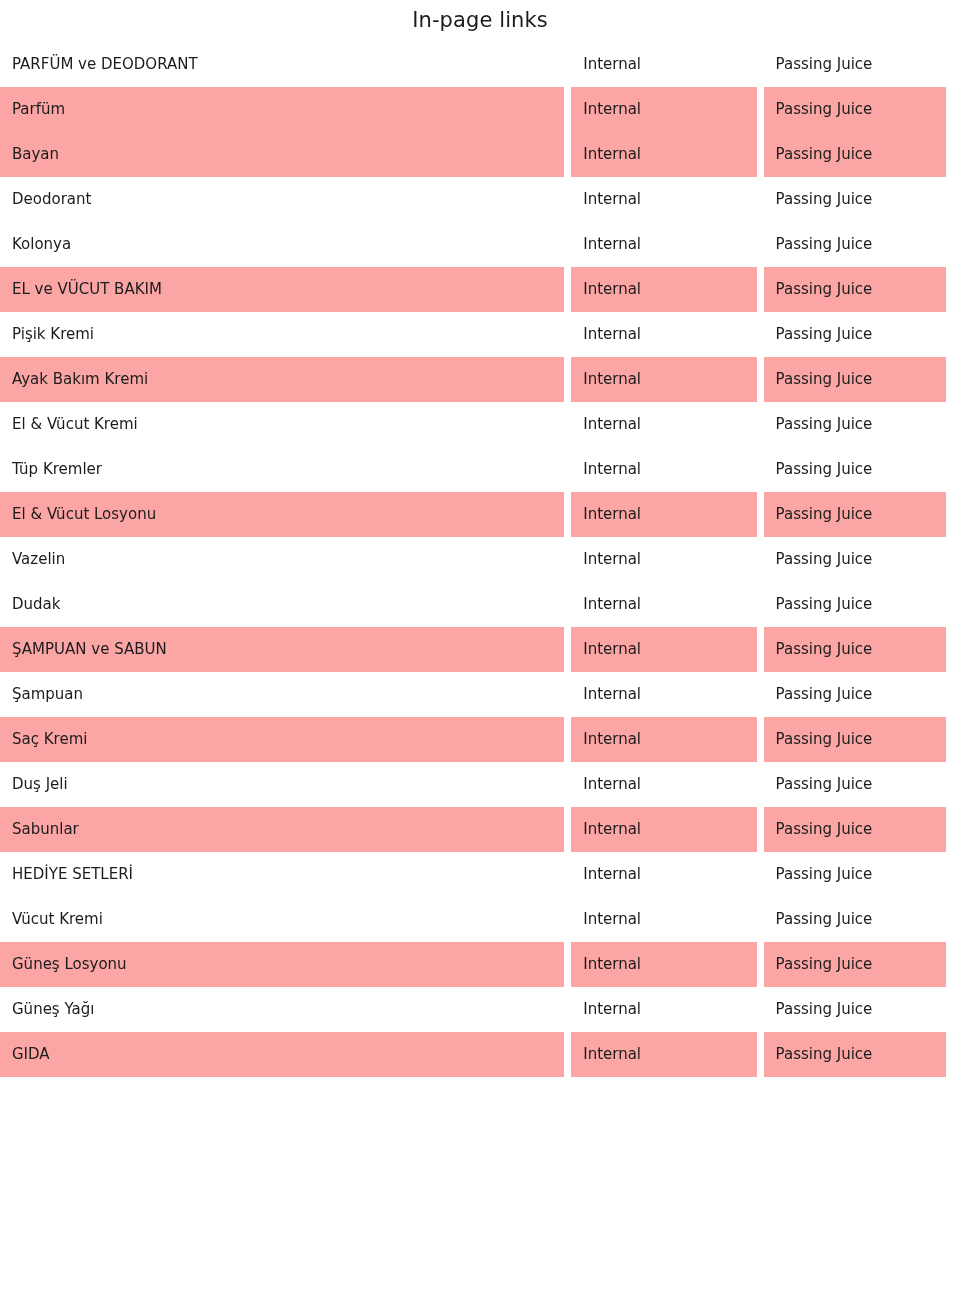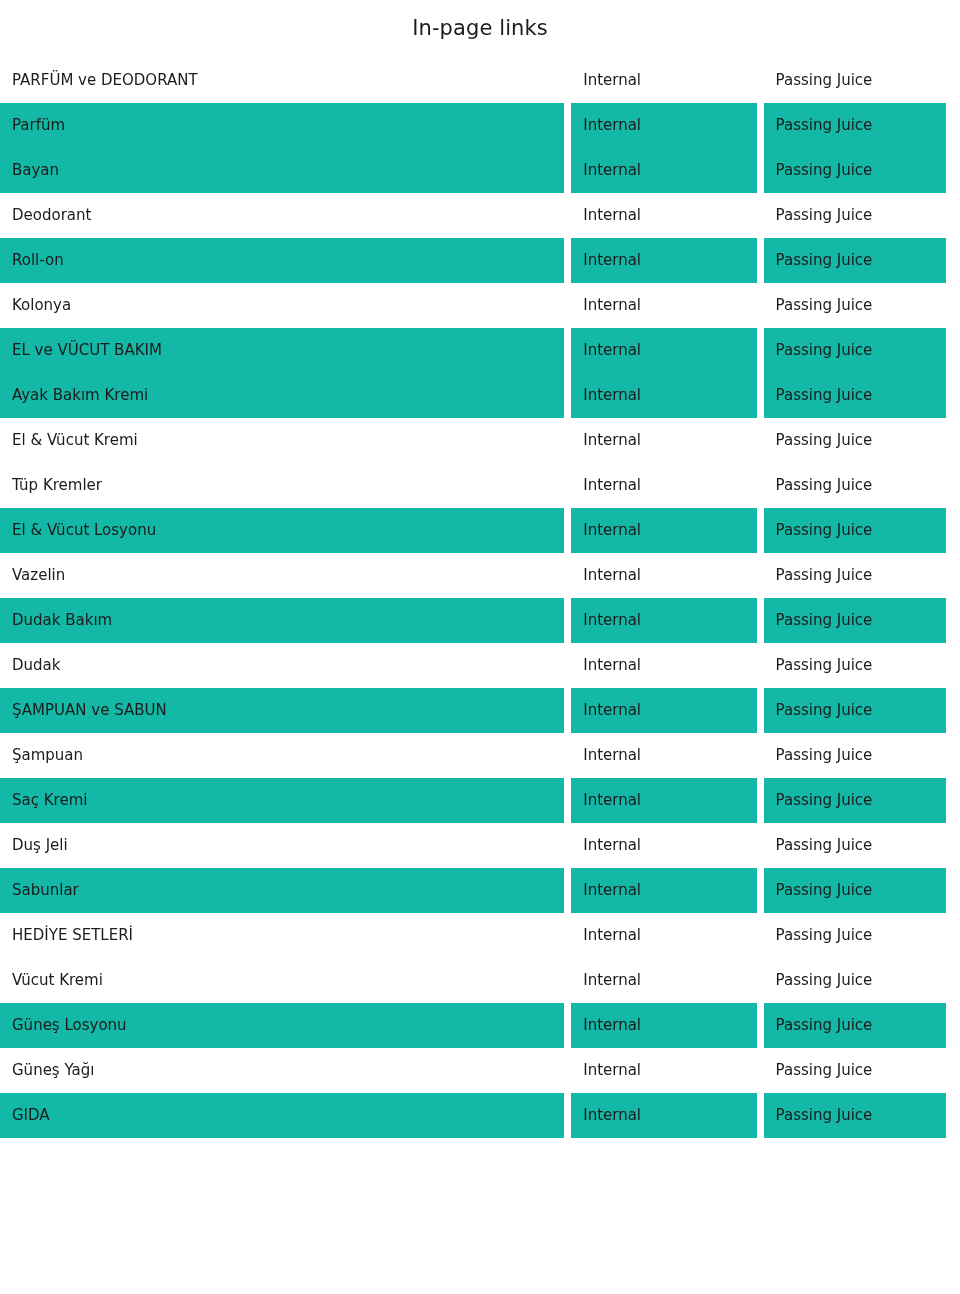--- a/index.html
+++ b/index.html
@@ -22,21 +22,21 @@
     box-sizing: border-box;
   }
 
   .page-title {
     text-align: center;
     font-size: 21px;
     font-weight: 400;
     color: #1c1c1c;
     line-height: 24px;
     height: 26px;
-    margin: 16px;
+    margin: 8px;
     padding: 0;
     letter-spacing: 0.1px;
   }
 
   .links-table {
     width: 960px;
     border-collapse: separate;
     border-spacing: 7px 0;
     margin: 0;
     margin-left: -7px;
@@ -58,21 +58,21 @@
     line-height: 19px;
     overflow: hidden;
     white-space: nowrap;
   }
 
   .col-anchor { width: 563px; }
   .col-type   { width: 185px; }
   .col-status { width: 182px; }
 
   .links-table tr.shaded td {
-    background: #14b8a6;
+    background: #fca5a5;
   }
 </style>
 </head>
 <body>
 
 <div class="page">
 
   <h1 class="page-title">In-page links</h1>
 
   <table class="links-table">
@@ -95,35 +95,35 @@
         <tr class="shaded">
           <td>Bayan</td>
           <td>Internal</td>
           <td>Passing Juice</td>
         </tr>
         <tr>
           <td>Deodorant</td>
           <td>Internal</td>
           <td>Passing Juice</td>
         </tr>
-        <tr class="shaded">
-          <td>Roll-on</td>
-          <td>Internal</td>
-          <td>Passing Juice</td>
-        </tr>
         <tr>
           <td>Kolonya</td>
           <td>Internal</td>
           <td>Passing Juice</td>
         </tr>
         <tr class="shaded">
           <td>EL ve VÜCUT BAKIM</td>
           <td>Internal</td>
           <td>Passing Juice</td>
         </tr>
+        <tr>
+          <td>Pişik Kremi</td>
+          <td>Internal</td>
+          <td>Passing Juice</td>
+        </tr>
         <tr class="shaded">
           <td>Ayak Bakım Kremi</td>
           <td>Internal</td>
           <td>Passing Juice</td>
         </tr>
         <tr>
           <td>El &amp; Vücut Kremi</td>
           <td>Internal</td>
           <td>Passing Juice</td>
         </tr>
@@ -132,25 +132,20 @@
           <td>Internal</td>
           <td>Passing Juice</td>
         </tr>
         <tr class="shaded">
           <td>El &amp; Vücut Losyonu</td>
           <td>Internal</td>
           <td>Passing Juice</td>
         </tr>
         <tr>
           <td>Vazelin</td>
-          <td>Internal</td>
-          <td>Passing Juice</td>
-        </tr>
-        <tr class="shaded">
-          <td>Dudak Bakım</td>
           <td>Internal</td>
           <td>Passing Juice</td>
         </tr>
         <tr>
           <td>Dudak</td>
           <td>Internal</td>
           <td>Passing Juice</td>
         </tr>
         <tr class="shaded">
           <td>ŞAMPUAN ve SABUN</td>

